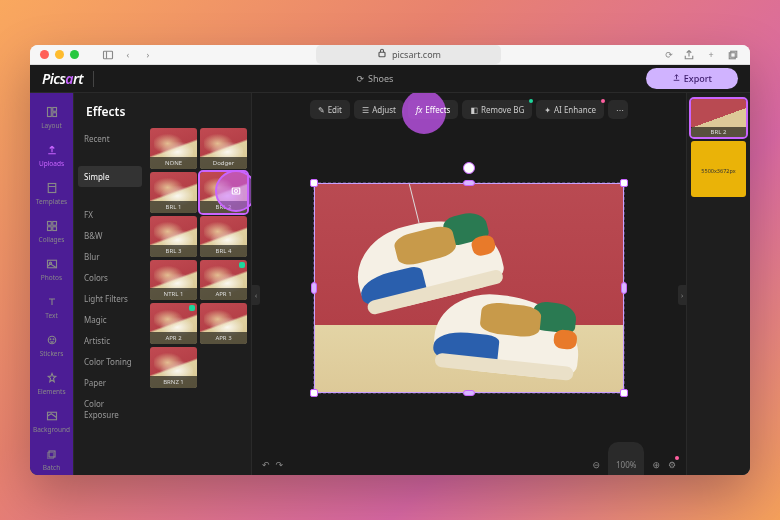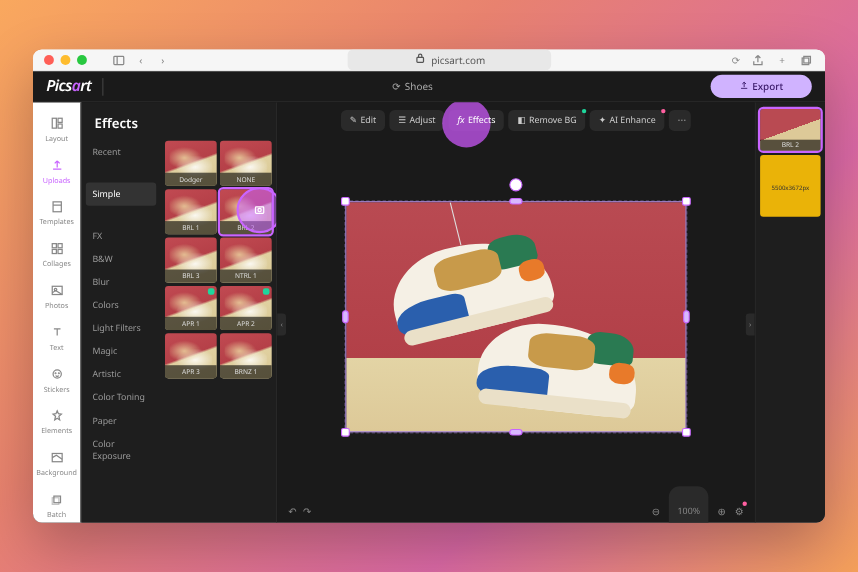--- a/index.html
+++ b/index.html
@@ -15,21 +15,21 @@
   .addrbox{background:#e8e8e8;border-radius:5px;padding:2px 60px;font-size:9px;color:#555;display:flex;align-items:center;gap:4px}
   .tbright{display:flex;gap:8px;color:#888;font-size:11px}
   .app{flex:1;background:#1a1a1a;display:flex;flex-direction:column;color:#ccc;font-size:9px}
   .topbar{height:28px;background:#1a1a1a;display:flex;align-items:center;padding:0 12px;border-bottom:1px solid #2a2a2a}
   .logo{font-size:14px;font-weight:600;color:#fff;font-style:italic;letter-spacing:-.5px}
   .logo span{color:#c965ff}
   .divider{width:1px;height:16px;background:#444;margin:0 10px}
   .filetab{flex:1;display:flex;justify-content:center;align-items:center;gap:4px;color:#aaa}
   .export{background:#d0b3ff;color:#3a1a6a;border-radius:12px;padding:4px 26px;font-size:9px;display:flex;align-items:center;gap:3px;font-weight:500}
   .main{flex:1;display:flex;overflow:hidden}
-  .leftrail{width:44px;background:#ffffff;border-right:1px solid #2a2a2a;display:flex;flex-direction:column;align-items:center;padding-top:6px;gap:2px}
+  .leftrail{width:44px;background:#4c1d95;border-right:1px solid #2a2a2a;display:flex;flex-direction:column;align-items:center;padding-top:6px;gap:2px}
   .railitem{width:40px;height:36px;display:flex;flex-direction:column;align-items:center;justify-content:center;gap:2px;color:#888;font-size:6.5px;border-radius:4px;cursor:pointer}
   .railitem.active{color:#c965ff}
   .railicon{width:14px;height:14px;display:flex;align-items:center;justify-content:center}
   .effectspanel{width:178px;background:#1e1e1e;display:flex;flex-direction:column;border-right:1px solid #2a2a2a}
   .panelhdr{padding:10px 12px 6px;font-size:12px;font-weight:600;color:#fff}
   .panelbody{flex:1;display:flex;overflow:hidden}
   .cats{width:72px;display:flex;flex-direction:column;padding:2px 0}
   .cat{padding:5px 10px;font-size:8px;color:#999;cursor:pointer}
   .cat.active{background:#333;color:#fff;border-radius:3px;margin:17px 4px;padding:5px 6px}
   .thumbs{flex:1;padding:2px 4px;display:grid;grid-template-columns:1fr 1fr;gap:3px;align-content:start;overflow:hidden}
@@ -253,37 +253,41 @@
             <div class="cat">Light Filters</div>
             <div class="cat">Magic</div>
             <div class="cat">Artistic</div>
             <div class="cat">Color Toning</div>
             <div class="cat">Paper</div>
             <div class="cat">Color Exposure</div>
           </div>
           <div class="thumbs" style="position:relative">
             <div class="thumb">
                 <div class="shoe"></div>
+                <div class="lbl">NONE</div>
+              </div>
+            <div class="thumb">
+                <div class="shoe"></div>
                 <div class="lbl">Dodger</div>
               </div>
             <div class="thumb">
                 <div class="shoe"></div>
-                <div class="lbl">NONE</div>
-              </div>
-            <div class="thumb">
-                <div class="shoe"></div>
                 <div class="lbl">BRL 1</div>
               </div>
             <div class="thumb sel">
                 <div class="shoe"></div>
                 <div class="lbl">BRL 2</div>
               </div>
             <div class="thumb">
                 <div class="shoe"></div>
                 <div class="lbl">BRL 3</div>
+              </div>
+            <div class="thumb">
+                <div class="shoe"></div>
+                <div class="lbl">BRL 4</div>
               </div>
             <div class="thumb">
                 <div class="shoe"></div>
                 <div class="lbl">NTRL 1</div>
               </div>
             <div class="thumb">
                 <div class="badge"></div>
                 <div class="shoe"></div>
                 <div class="lbl">APR 1</div>
               </div>

